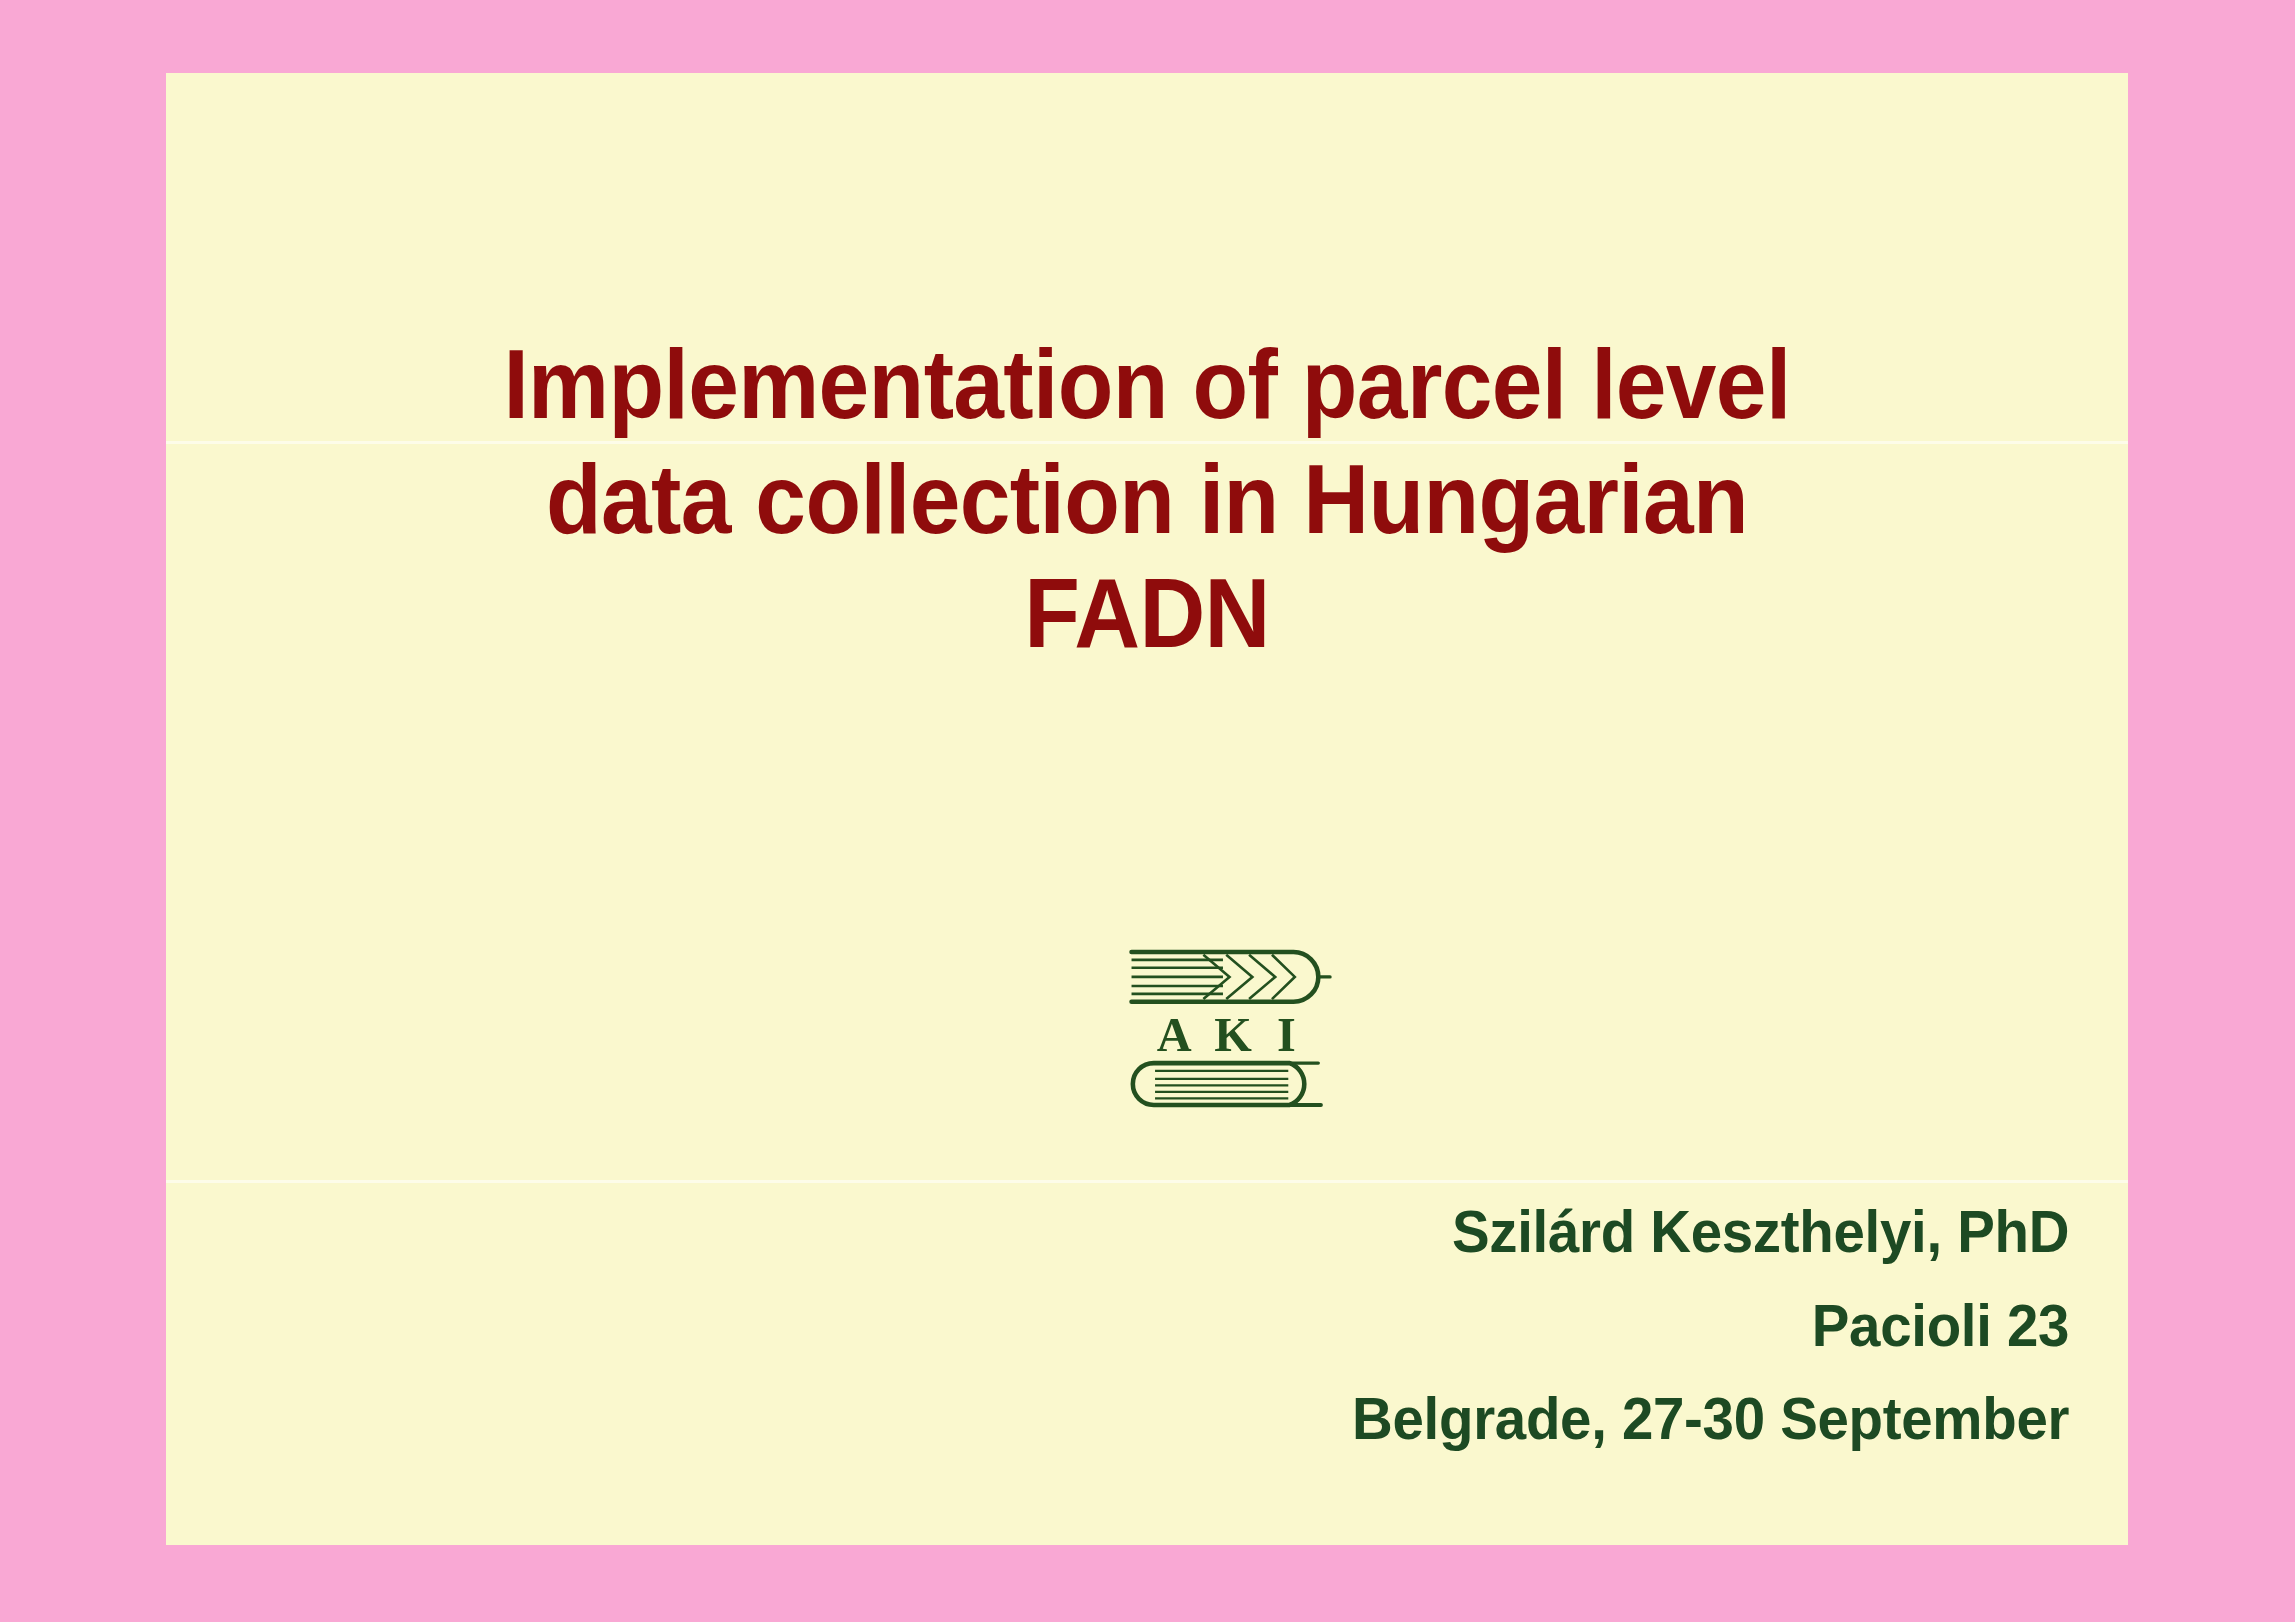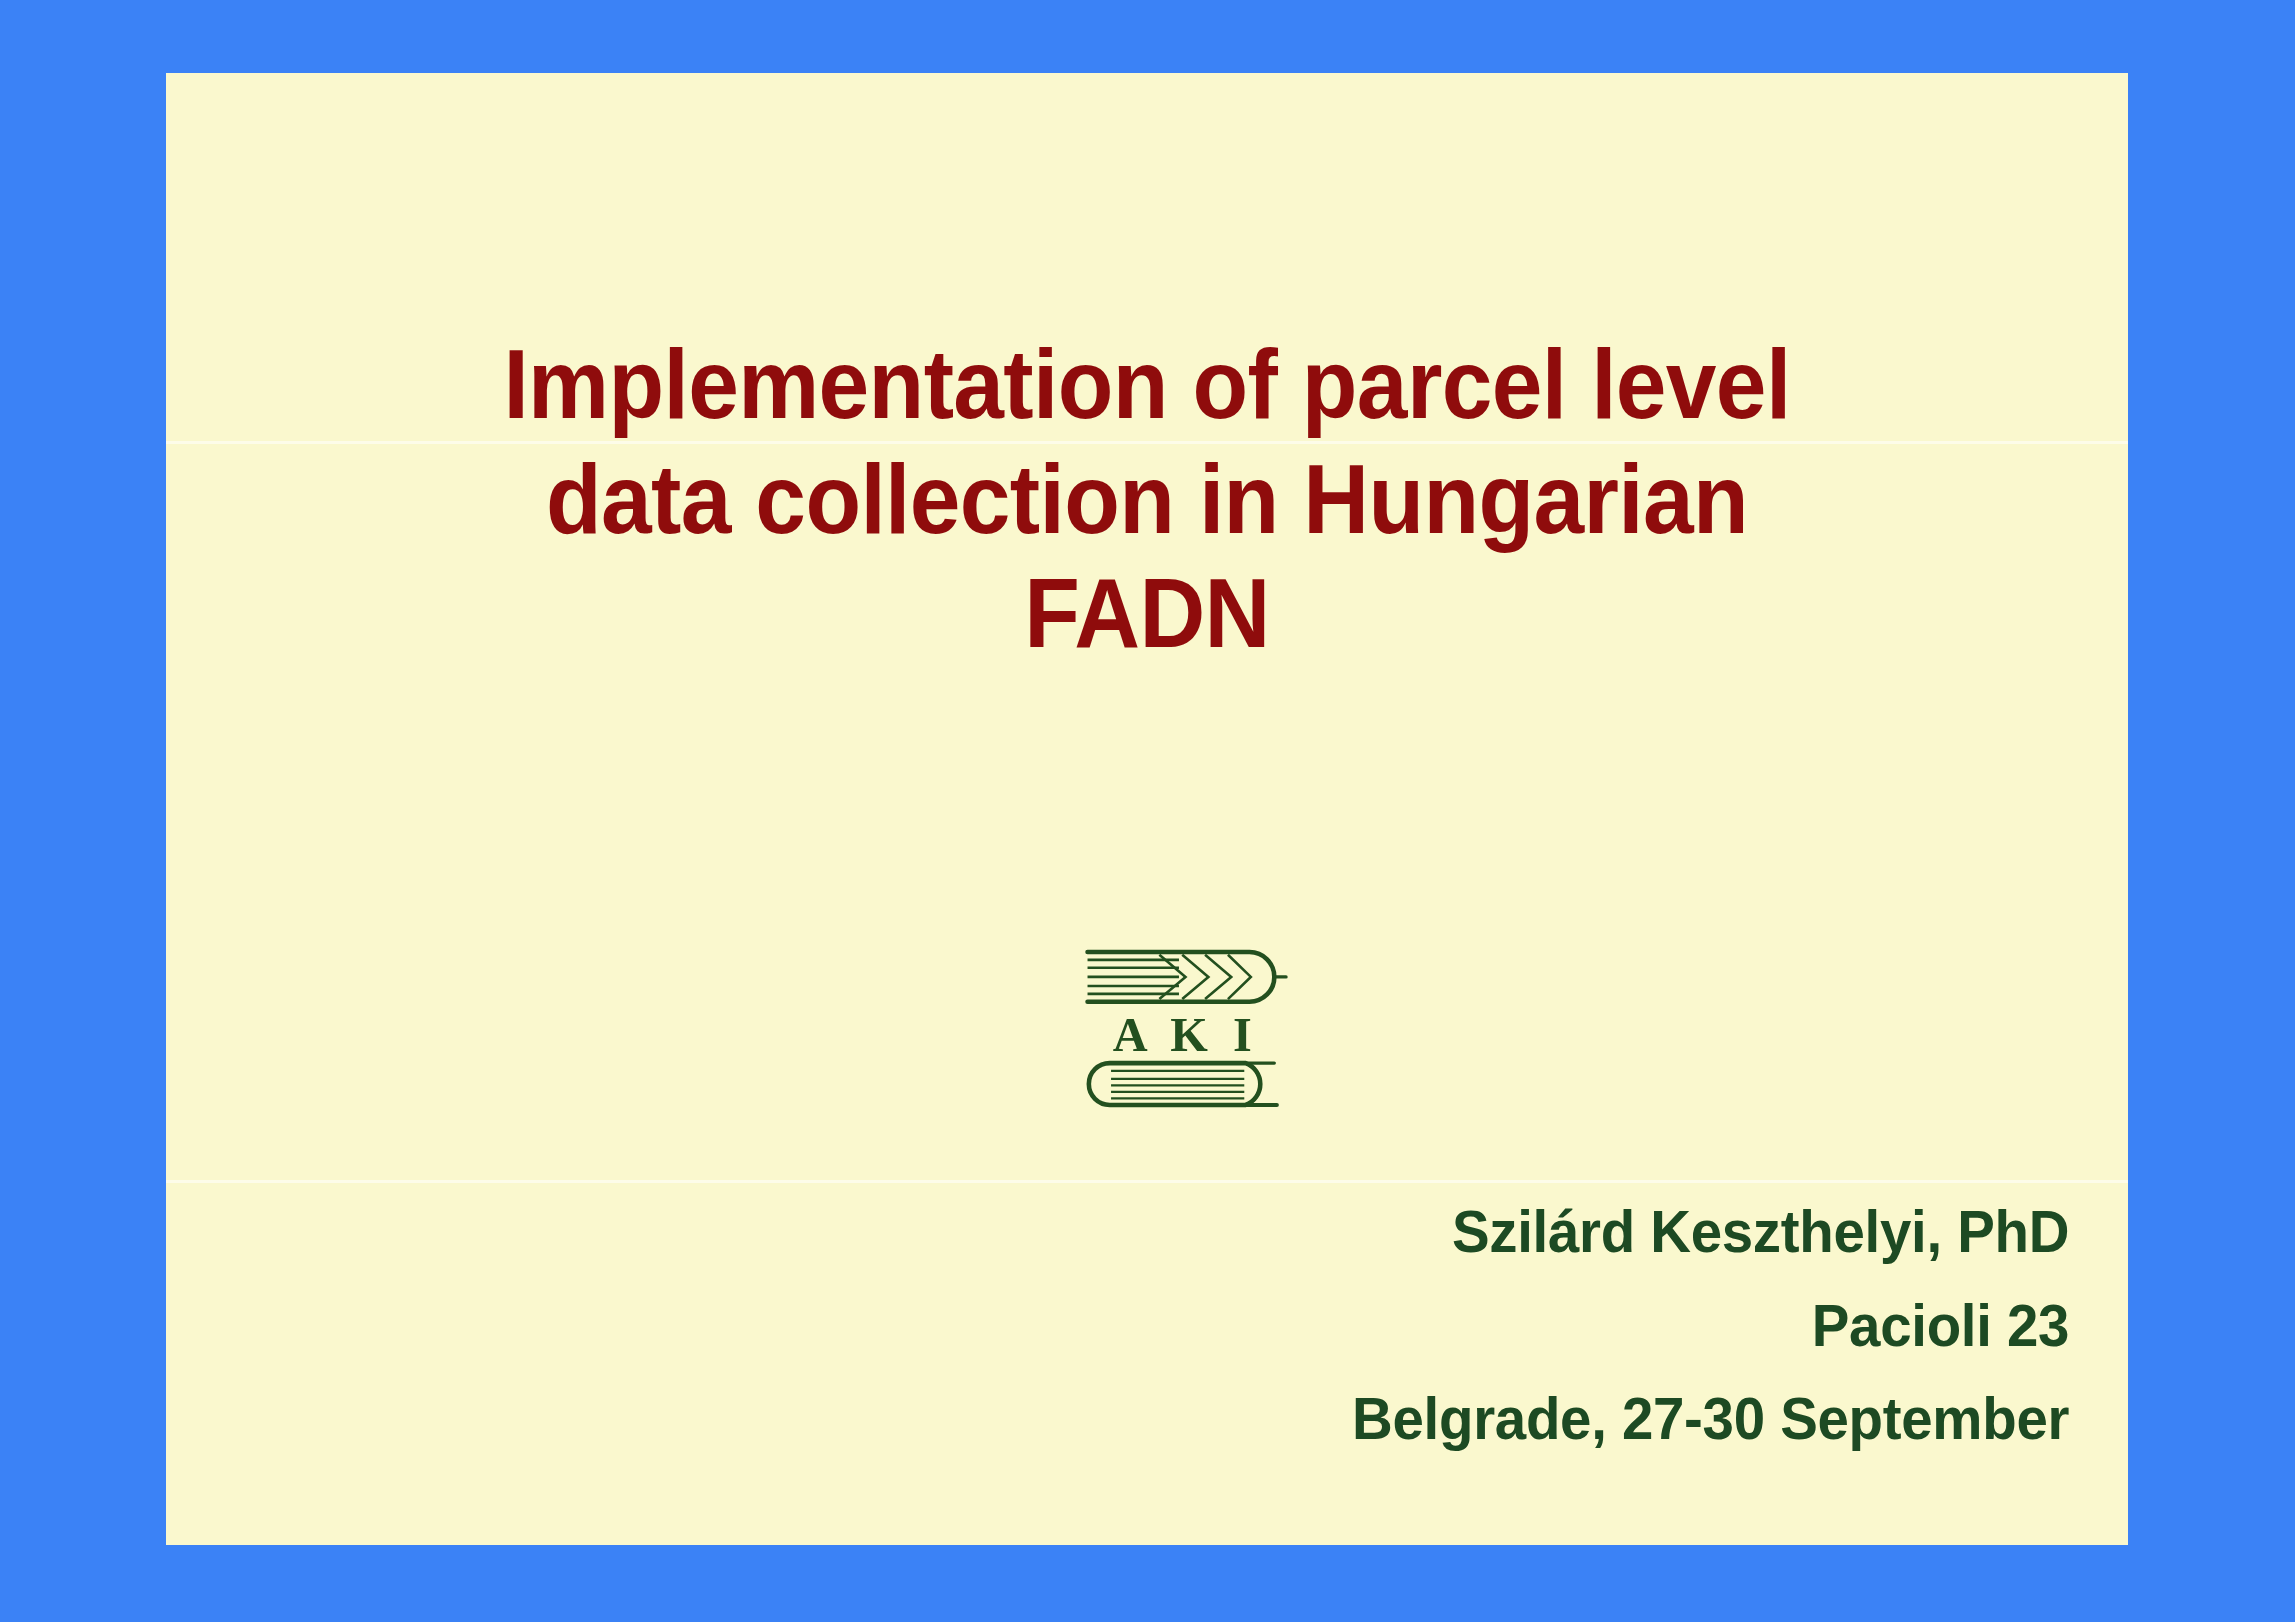--- a/index.html
+++ b/index.html
@@ -11,21 +11,21 @@
     width: 2295px;
     height: 1622px;
     overflow: hidden;
     font-family: "Liberation Sans", sans-serif;
   }
 
   #page {
     position: relative;
     width: 2295px;
     height: 1622px;
-    background: #3b82f6;
+    background: #f9a8d4;
   }
 
   
   #slide {
     position: absolute;
     left: 166px;
     top: 73px;
     width: 1962px;
     height: 1472px;
     background: #faf8ce;
@@ -65,20 +65,21 @@
   }
 
   
   #logo-wrap {
     position: absolute;
     left: 0;
     top: 867px;
     width: 2038px;
     display: flex;
     justify-content: center;
+    padding-left: 44px;
   }
   #aki-logo {
     width: 209px;
     height: 177px;
     display: block;
   }
 
   
   #presenter-block {
     position: absolute;

